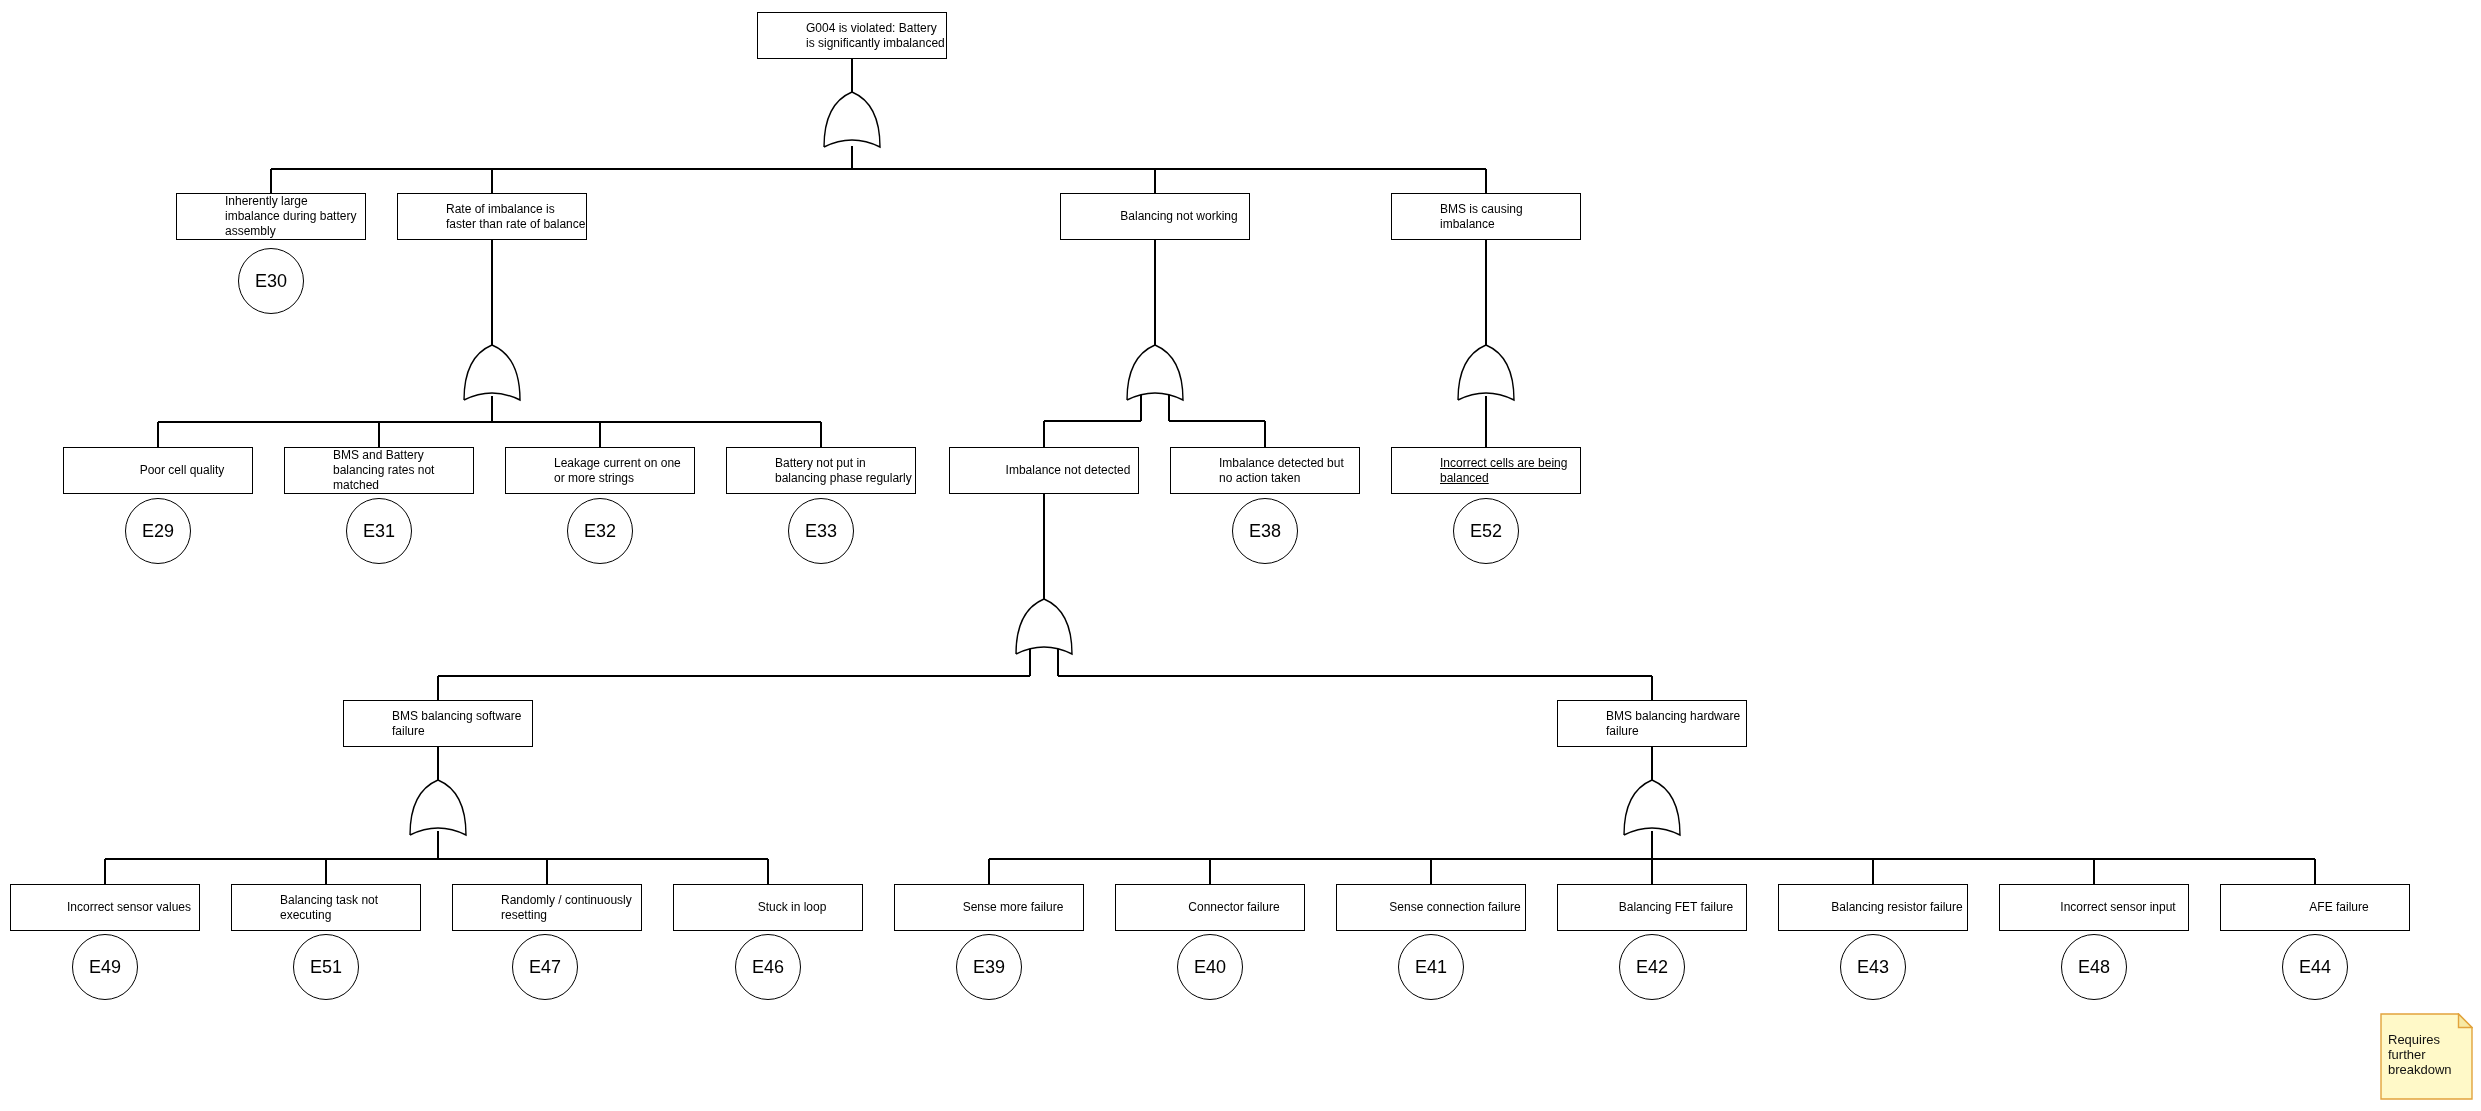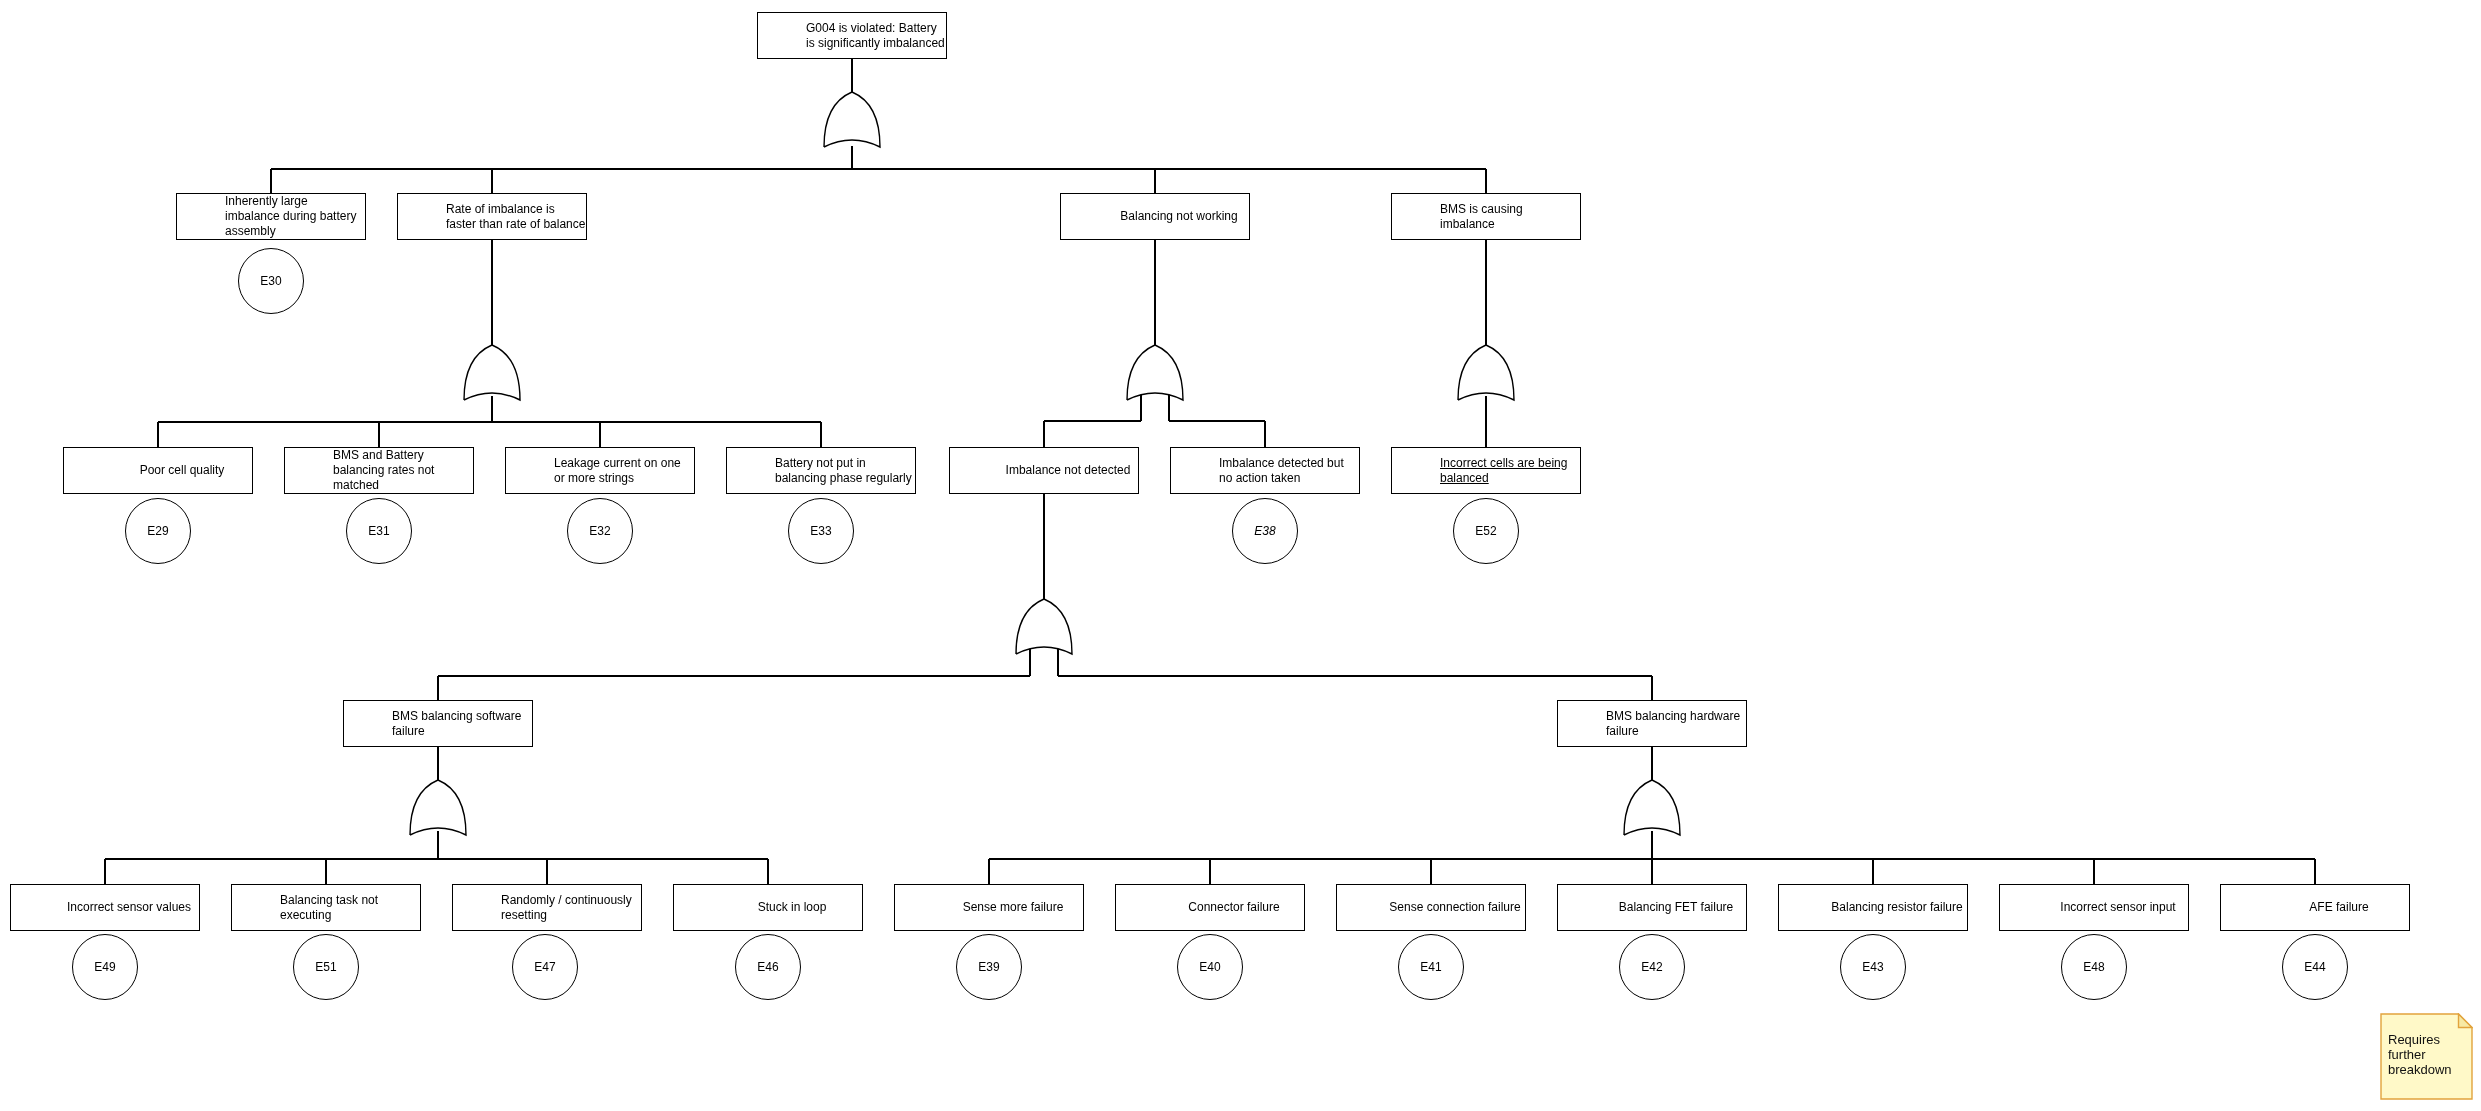--- a/index.html
+++ b/index.html
@@ -54,21 +54,21 @@
     position: absolute;
     width: 66px;
     height: 66px;
     border: 1.3px solid #000000;
     border-radius: 50%;
     background: #ffffff;
     box-sizing: border-box;
     display: flex;
     align-items: center;
     justify-content: center;
-    font-size: 12px;
+    font-size: 18px;
     color: #000000;
   }
   .sticky-note {
     position: absolute;
     left: 2380px;
     top: 1013px;
     width: 93px;
     height: 87px;
   }
   .sticky-note svg {
@@ -199,21 +199,21 @@
       </div>
       <div class="event-circle" style="left: 788px; top: 498px;">
         <span>E33</span>
       </div>
       <div class="node-box" style="left: 949px; top: 447px;">
         <span class="lbl">Imbalance not detected</span>
       </div>
       <div class="node-box" style="left: 1170px; top: 447px;">
         <span class="lbl">Imbalance detected but no action taken</span>
       </div>
-      <div class="event-circle" style="left: 1232px; top: 498px; font-style: italic;">
+      <div class="event-circle" style="left: 1232px; top: 498px;">
         <span>E38</span>
       </div>
       <div class="node-box" style="left: 1391px; top: 447px; text-decoration: underline;">
         <span class="lbl">Incorrect cells are being balanced</span>
       </div>
       <div class="event-circle" style="left: 1453px; top: 498px;">
         <span>E52</span>
       </div>
       <div class="node-box" style="left: 343px; top: 700px;">
         <span class="lbl">BMS balancing software failure</span>

